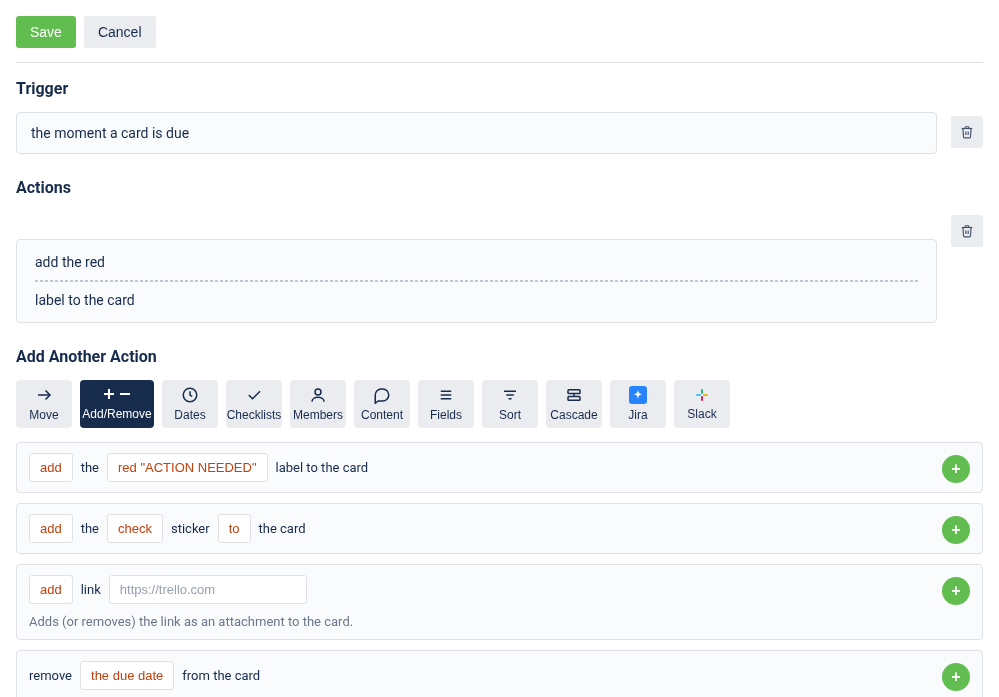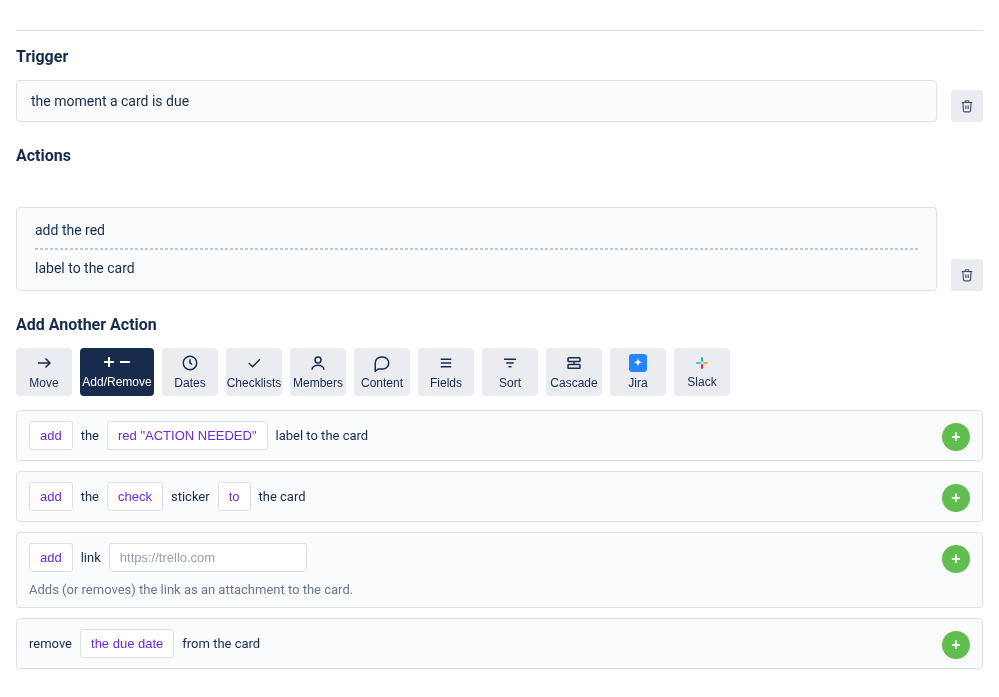--- a/index.html
+++ b/index.html
@@ -39,21 +39,21 @@
   .section-heading {
     font-size: 16px;
     font-weight: 700;
     color: #172b4d;
     margin-bottom: 14px;
   }
 
   .row-with-trash {
     display: flex;
     gap: 14px;
-    align-items: flex-end;
+    align-items: flex-start;
     margin-bottom: 24px;
   }
 
   .trigger-box {
     flex: 1;
     border: 1px solid #dfe1e6;
     border-radius: 4px;
     background: #fafbfc;
     padding: 12px 14px;
     color: #172b4d;
@@ -148,21 +148,21 @@
     align-items: center;
     gap: 8px;
     flex-wrap: wrap;
   }
   .pill-btn {
     background: #fff;
     border: 1px solid #dfe1e6;
     border-radius: 3px;
     padding: 6px 10px;
     font-size: 13px;
-    color: #6d28d9;
+    color: #c2410c;
     cursor: pointer;
   }
   .plain-text { font-size: 13px; color: #172b4d; }
   .text-input {
     background: #fff;
     border: 1px solid #dfe1e6;
     border-radius: 3px;
     padding: 6px 10px;
     font-size: 13px;
     color: #172b4d;
@@ -197,20 +197,24 @@
   .jira-badge {
     width: 18px; height: 18px; background: #2684ff; border-radius: 3px;
     display:flex;align-items:center;justify-content:center;color:#fff;font-size:10px;font-weight:700;
   }
   .slack-logo { font-size: 14px; }
 </style>
 </head>
 <body>
 
 <div class="header">
+  <div class="header-buttons">
+    <button class="btn btn-save">Save</button>
+    <button class="btn btn-cancel">Cancel</button>
+  </div>
 </div>
 
 <h2 class="section-heading">Trigger</h2>
 <div class="row-with-trash">
   <div class="trigger-box">
     <span>the moment a card is due</span>
   </div>
   <button class="trash-btn">
     <span>
       <svg width="14" height="14" viewBox="0 0 24 24" fill="none" stroke="currentColor" stroke-width="2">

